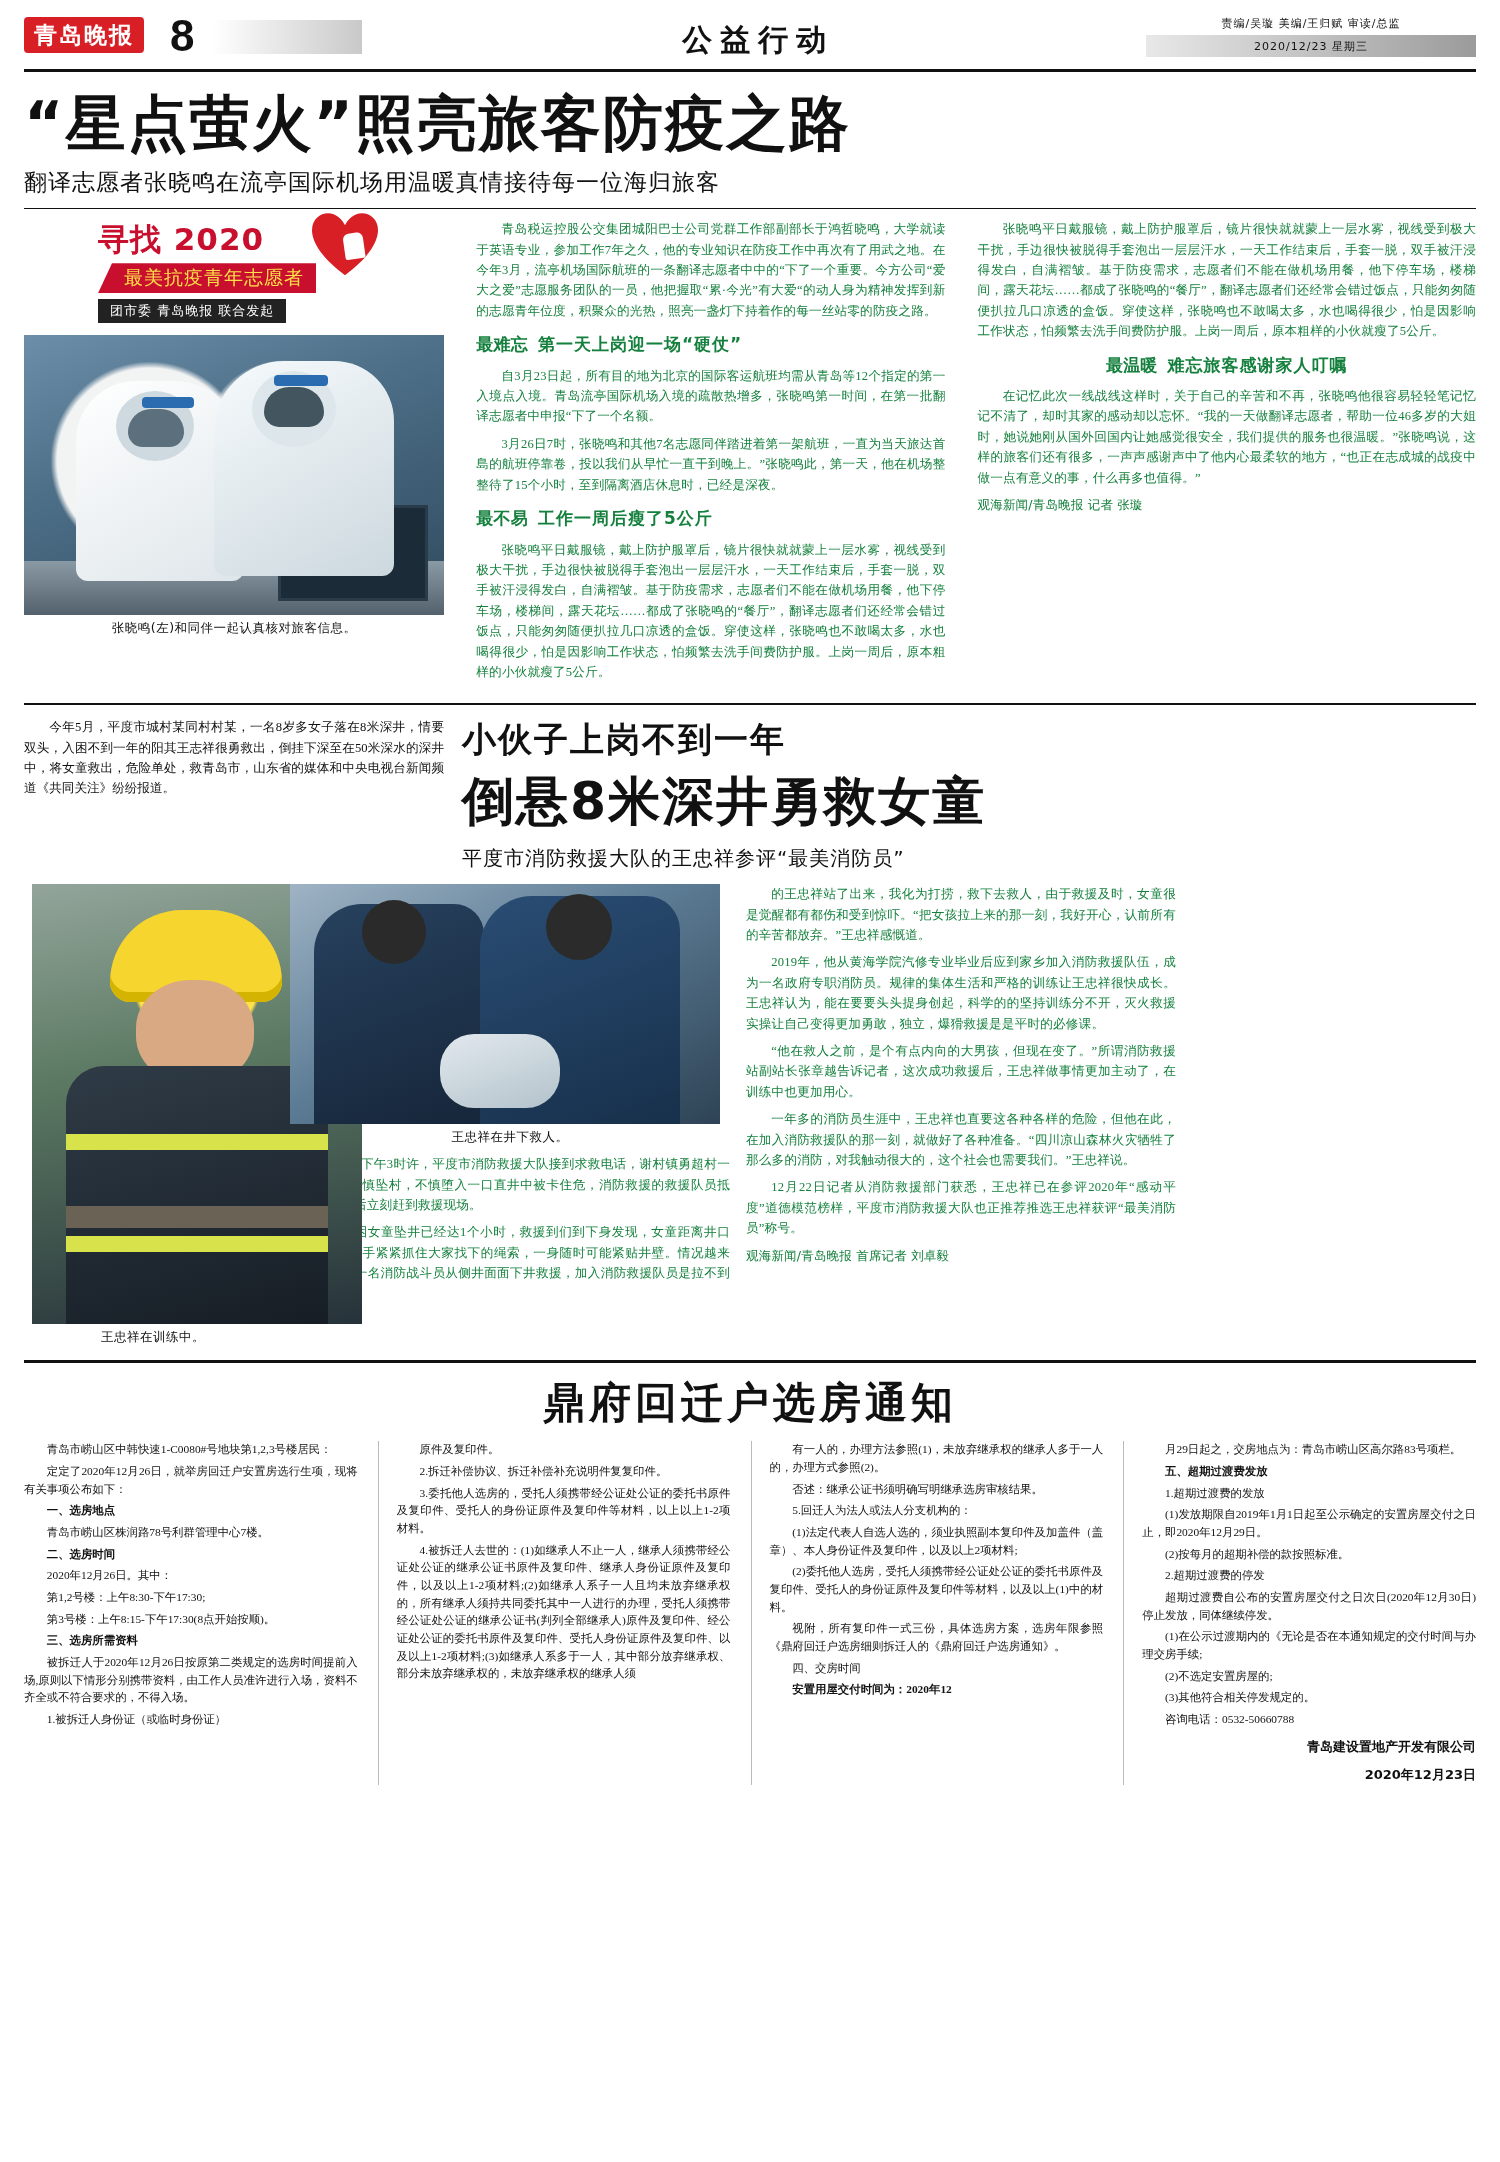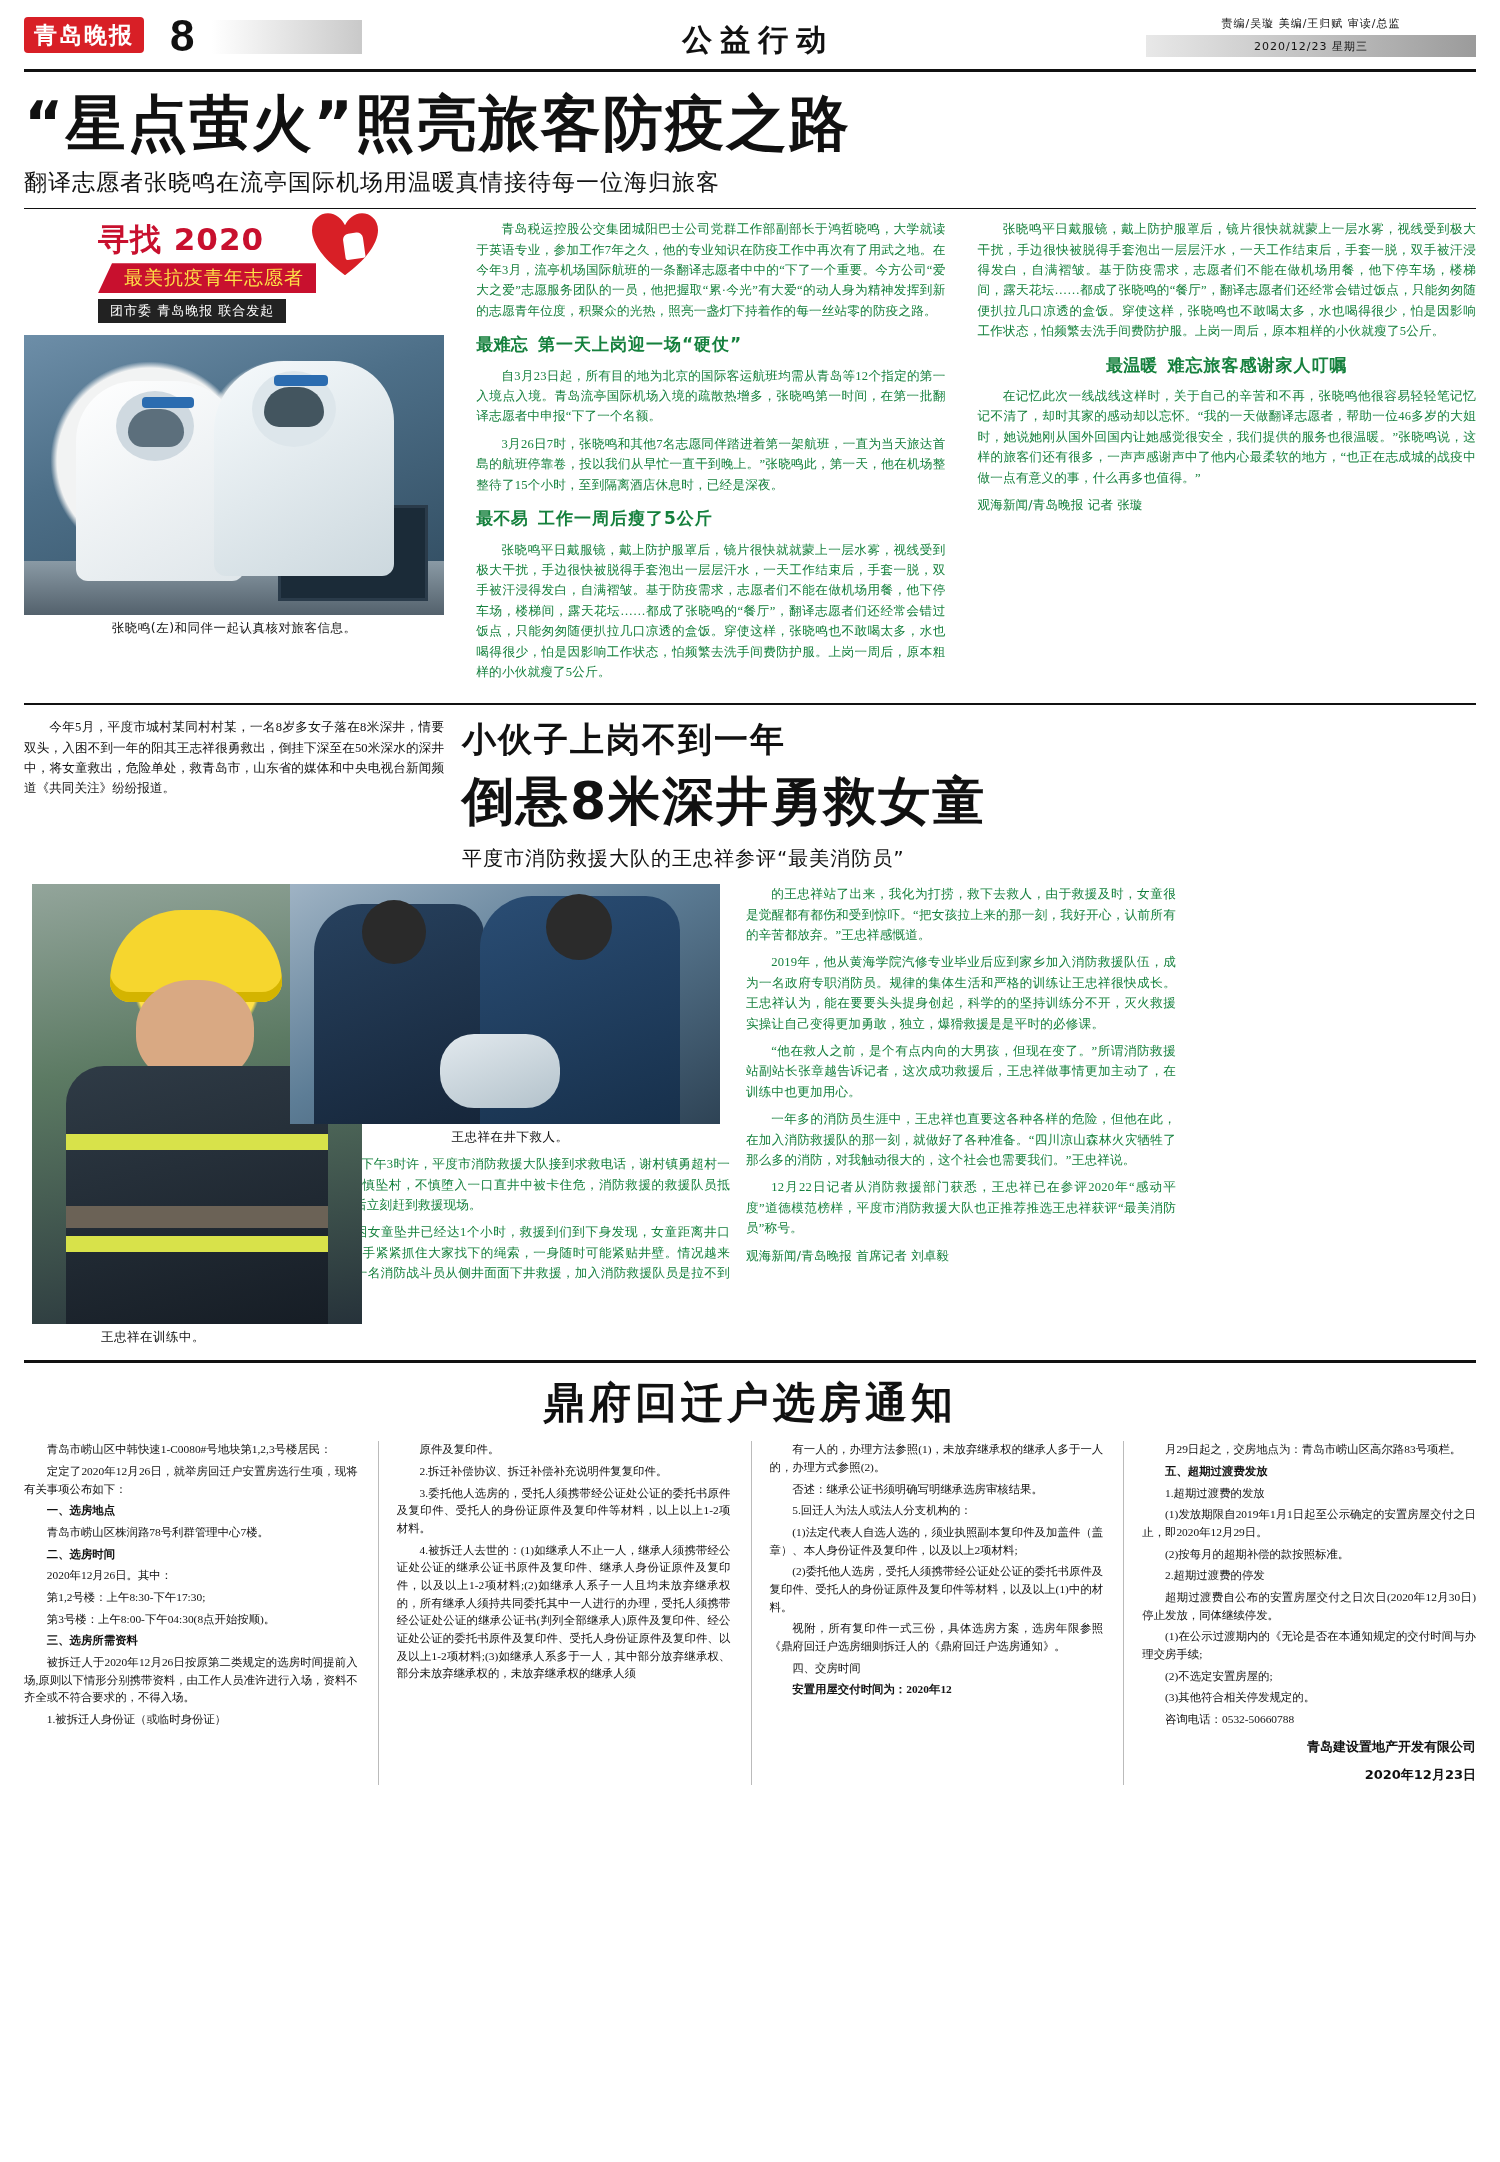--- a/index.html
+++ b/index.html
@@ -480,21 +480,21 @@
 
   <div class="notice-cols">
     <div>
       <p>青岛市崂山区中韩快速1-C0080#号地块第1,2,3号楼居民：</p>
       <p>定定了2020年12月26日，就举房回迁户安置房选行生项，现将有关事项公布如下：</p>
       <p class="nh">一、选房地点</p>
       <p>青岛市崂山区株润路78号利群管理中心7楼。</p>
       <p class="nh">二、选房时间</p>
       <p>2020年12月26日。其中：</p>
       <p>第1,2号楼：上午8:30-下午17:30;</p>
-      <p>第3号楼：上午8:00-下午04:30(8点开始按顺)。</p>
+      <p>第3号楼：上午8:15-下午17:30(8点开始按顺)。</p>
       <p class="nh">三、选房所需资料</p>
       <p>被拆迁人于2020年12月26日按原第二类规定的选房时间提前入场,原则以下情形分别携带资料，由工作人员准许进行入场，资料不齐全或不符合要求的，不得入场。</p>
       <p>1.被拆迁人身份证（或临时身份证）</p>
     </div>
 
     <div class="vline" style="padding-left:18px">
       <p>原件及复印件。</p>
       <p>2.拆迁补偿协议、拆迁补偿补充说明件复复印件。</p>
       <p>3.委托他人选房的，受托人须携带经公证处公证的委托书原件及复印件、受托人的身份证原件及复印件等材料，以上以上1-2项材料。</p>
       <p>4.被拆迁人去世的：(1)如继承人不止一人，继承人须携带经公证处公证的继承公证书原件及复印件、继承人身份证原件及复印件，以及以上1-2项材料;(2)如继承人系子一人且均未放弃继承权的，所有继承人须持共同委托其中一人进行的办理，受托人须携带经公证处公证的继承公证书(判列全部继承人)原件及复印件、经公证处公证的委托书原件及复印件、受托人身份证原件及复印件、以及以上1-2项材料;(3)如继承人系多于一人，其中部分放弃继承权、部分未放弃继承权的，未放弃继承权的继承人须</p>

